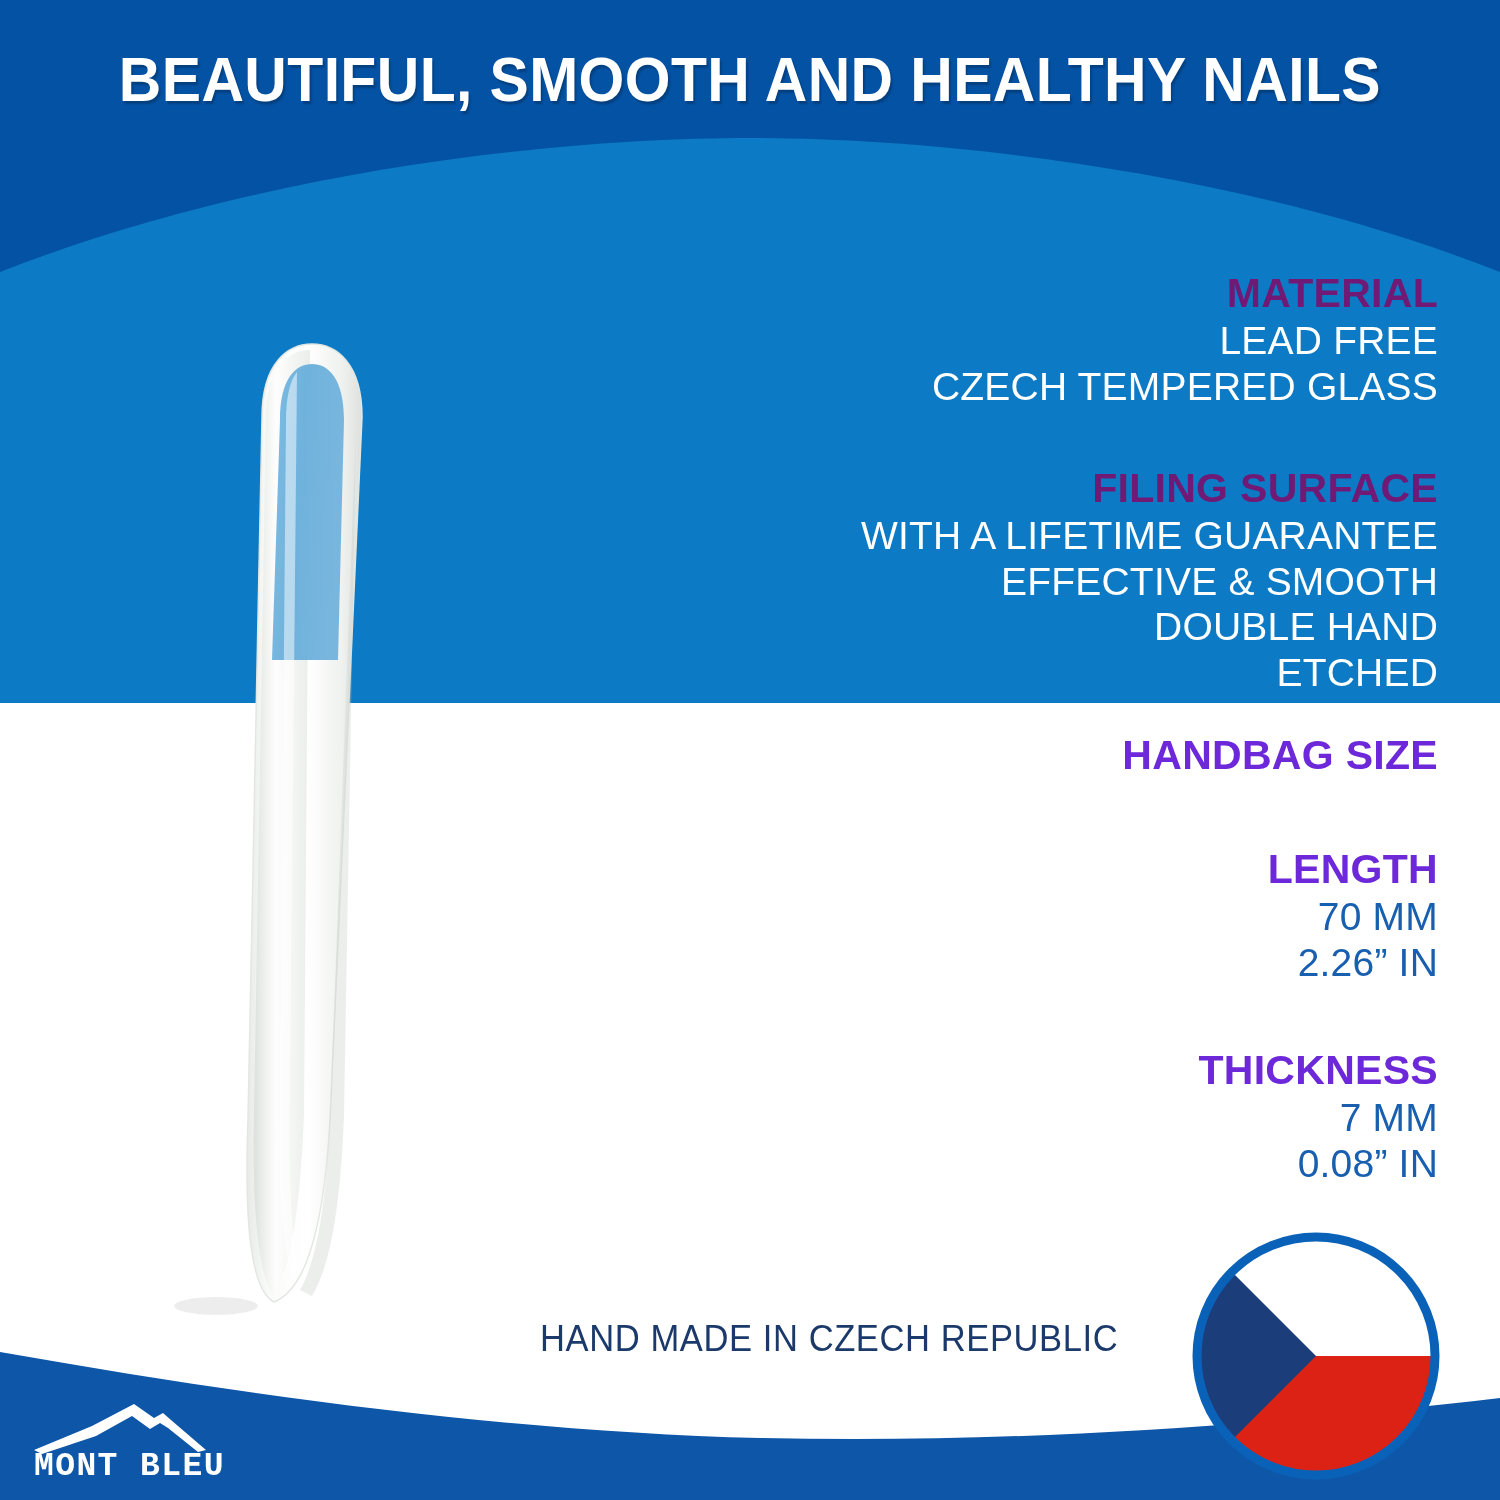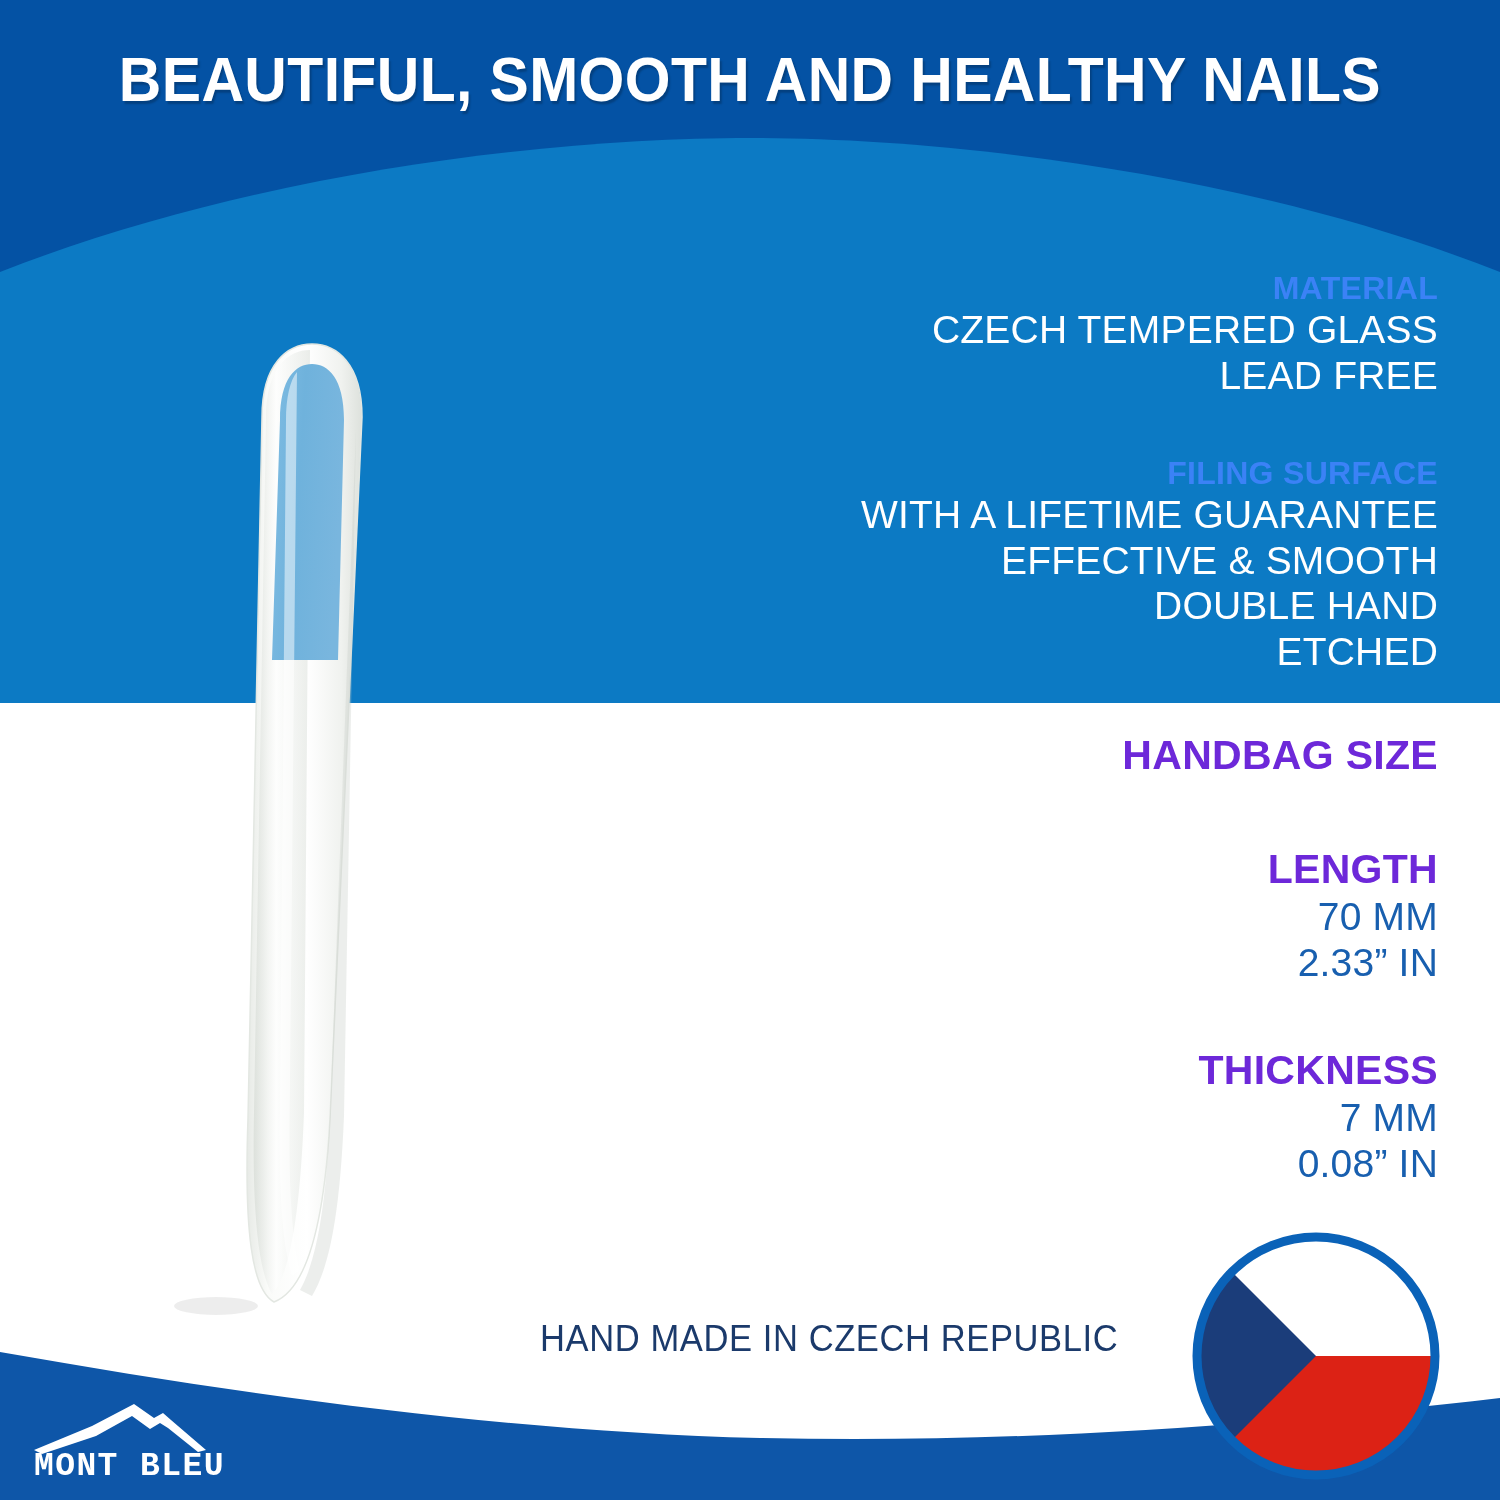--- a/index.html
+++ b/index.html
@@ -62,21 +62,21 @@
     font-weight: bold;
     line-height: 1.17;
     letter-spacing: 0.3px;
   }
   .spec-line {
     font-weight: normal;
     line-height: 1.17;
     letter-spacing: 0.2px;
   }
   
-  .on-blue .spec-head { color: #3b82f6; font-size: 32px; }
+  .on-blue .spec-head { color: #701a75; font-size: 41px; }
   .on-blue .spec-line { color: #ffffff; font-size: 39px; }
 
   #group-material { margin-bottom: 0px; }
   #group-filing { margin-top: 56px; }
 
   
   #white-specs {
     position: absolute;
     right: 62px;
     top: 732px;
@@ -200,22 +200,22 @@
   </svg>
 
   <div id="title-block">
     <span class="title-text">BEAUTIFUL, SMOOTH AND HEALTHY NAILS</span>
   </div>
 
   <div id="spec-column" class="on-blue">
 
     <div class="spec-group" id="group-material">
       <div class="spec-head">MATERIAL</div>
+      <div class="spec-line">LEAD FREE</div>
       <div class="spec-line">CZECH TEMPERED GLASS</div>
-      <div class="spec-line">LEAD FREE</div>
     </div>
 
     <div class="spec-group" id="group-filing">
       <div class="spec-head">FILING SURFACE</div>
       <div class="spec-line">WITH A LIFETIME GUARANTEE</div>
       <div class="spec-line">EFFECTIVE &amp; SMOOTH</div>
       <div class="spec-line">DOUBLE HAND</div>
       <div class="spec-line">ETCHED</div>
     </div>
 
@@ -223,21 +223,21 @@
 
   <div id="white-specs">
 
     <div class="spec-group" id="group-handbag">
       <div class="spec-head">HANDBAG SIZE</div>
     </div>
 
     <div class="spec-group" id="group-length">
       <div class="spec-head">LENGTH</div>
       <div class="spec-line">70 MM</div>
-      <div class="spec-line">2.33” IN</div>
+      <div class="spec-line">2.26” IN</div>
     </div>
 
     <div class="spec-group" id="group-thickness">
       <div class="spec-head">THICKNESS</div>
       <div class="spec-line">7 MM</div>
       <div class="spec-line">0.08” IN</div>
     </div>
 
   </div>
 

